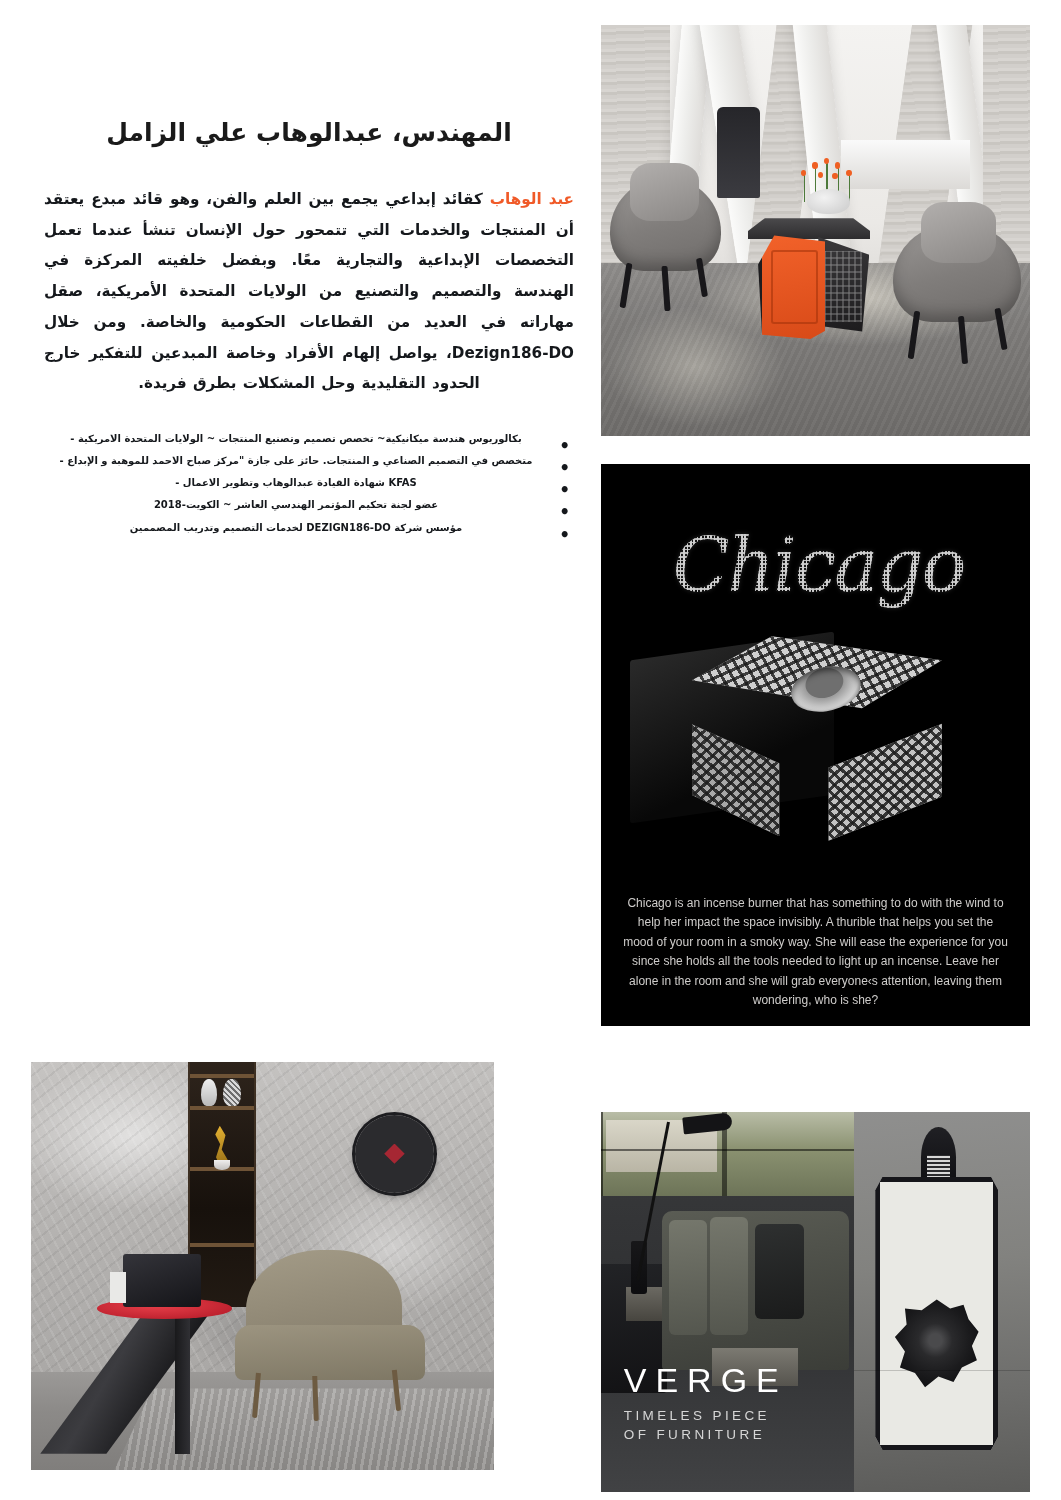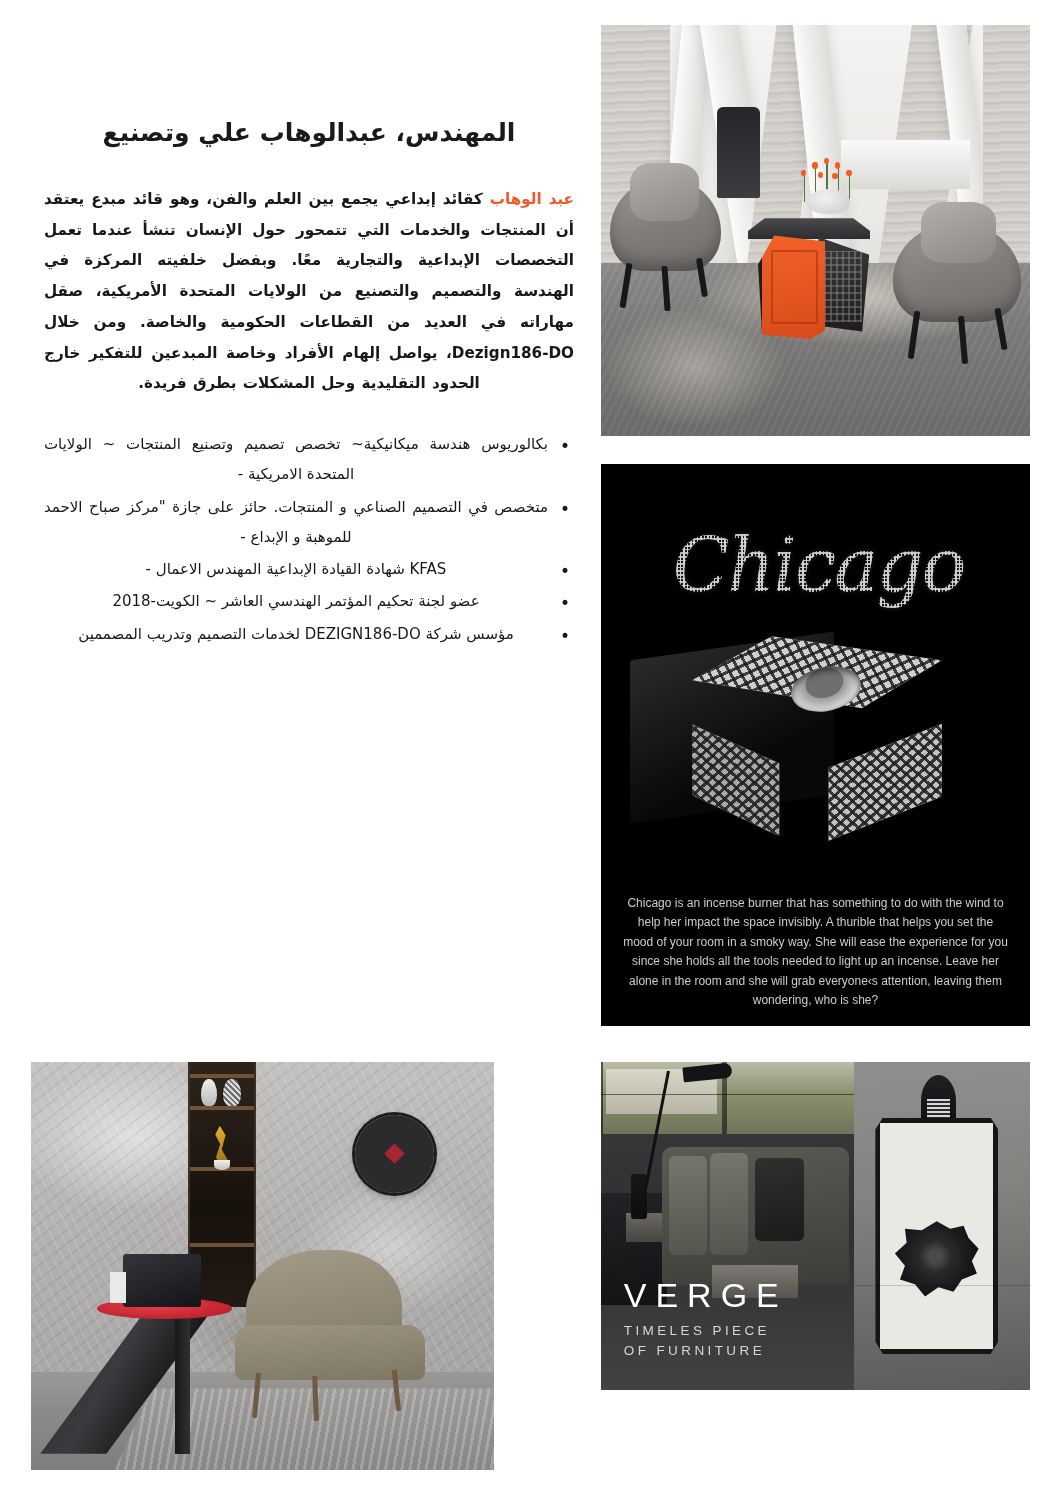--- a/index.html
+++ b/index.html
@@ -26,22 +26,22 @@
     line-height: 1.2; text-align: center; white-space: nowrap;
   }
   .bodypara {
     margin-top: 36px; font-size: 15.2px; line-height: 2.02; color: #15181c;
     text-align: justify; text-align-last: center; font-weight: 600;
     word-spacing: 1px;
   }
   .hl { color: #F05A28; font-weight: 700; }
   .bullets { margin-top: 30px; list-style: none; }
   .bullets li {
-    position: relative; font-size: 15px; line-height: 2.02; color: #15181c;
-    font-weight: 400; margin-bottom: 2px;
+    position: relative; font-size: 10px; line-height: 2.02; color: #15181c;
+    font-weight: 700; margin-bottom: 2px;
     padding-right: 26px; text-align: justify; text-align-last: center;
   }
   .bullets li::before {
     content: "\2022"; position: absolute; right: 4px; top: 0;
     font-size: 17px; color: #15181c; line-height: 2.02;
   }
 
   
   .panel { position: absolute; overflow: hidden; background: #cfcfcf; }
 
@@ -283,21 +283,21 @@
     position:absolute; left:38%; top:-36%; width:36%; height:36%;
     background: linear-gradient(160deg,#34343a,#141418);
     border-radius:3px;
   }
   .cw-coffee::after{
     content:""; position:absolute; left:-16%; top:34%; width:20%; height:58%;
     background:#e9e9e7;
   }
 
   
-  #img-verge { left: 601px; top: 1062px; width: 429px; height: 328px; }
+  #img-verge { left: 601px; top: 1112px; width: 429px; height: 380px; }
   .vg-left{ position:absolute; left:0; top:0; width:59%; height:100%;
     background: linear-gradient(180deg,#3a3b3d 0%, #2f3032 52%, #414244 100%); }
   .vg-window{
     position:absolute; left:0; top:0; width:100%; height:22%;
     background: linear-gradient(180deg,#b9bda7 0%, #8a9170 45%, #6d7458 100%);
   }
   .vg-window::after{
     content:""; position:absolute; inset:0;
     background:
       linear-gradient(90deg, rgba(0,0,0,.55) 0 2px, transparent 2px),
@@ -387,28 +387,28 @@
   }
 </style>
 </head>
 <body>
 
 <div class="page">
 
   <div class="textcol">
 
 
-    <h2 class="subhead">المهندس، عبدالوهاب علي وتصنيع</h2>
+    <h2 class="subhead">المهندس، عبدالوهاب علي الزامل</h2>
 
     <p class="bodypara"><span class="hl">عبد الوهاب</span> <span>كقائد إبداعي يجمع بين العلم والفن، وهو قائد مبدع يعتقد أن المنتجات والخدمات التي تتمحور حول الإنسان تنشأ عندما تعمل التخصصات الإبداعية والتجارية معًا. وبفضل خلفيته المركزة في الهندسة والتصميم والتصنيع من الولايات المتحدة الأمريكية، صقل مهاراته في العديد من القطاعات الحكومية والخاصة. ومن خلال Dezign186-DO، يواصل إلهام الأفراد وخاصة المبدعين للتفكير خارج الحدود التقليدية وحل المشكلات بطرق فريدة.</span></p>
 
     <ul class="bullets">
       <li>بكالوريوس هندسة ميكانيكية~ تخصص تصميم وتصنيع المنتجات ~ الولايات المتحدة الامريكية -</li>
       <li>متخصص في التصميم الصناعي و المنتجات. حائز على جازة "مركز صباح الاحمد للموهبة و الإبداع -</li>
-      <li>KFAS شهادة القيادة الإبداعية المهندس الاعمال -</li>
+      <li>KFAS شهادة القيادة عبدالوهاب وتطوير الاعمال -</li>
       <li>عضو لجنة تحكيم المؤتمر الهندسي العاشر ~ الكويت-2018</li>
       <li>مؤسس شركة DEZIGN186-DO لخدمات التصميم وتدريب المصممين</li>
     </ul>
   </div>
 
   <div class="panel" id="img-lounge">
     <div class="lng-wall"></div>
     <div class="lng-woodcol" style="left:0%;  width:16%;"></div>
     <div class="lng-col" style="left:16%; width:7%;  transform:skewX(-5deg);"></div>
     <div class="lng-col" style="left:28%; width:9%;  transform:skewX(9deg);"></div>

